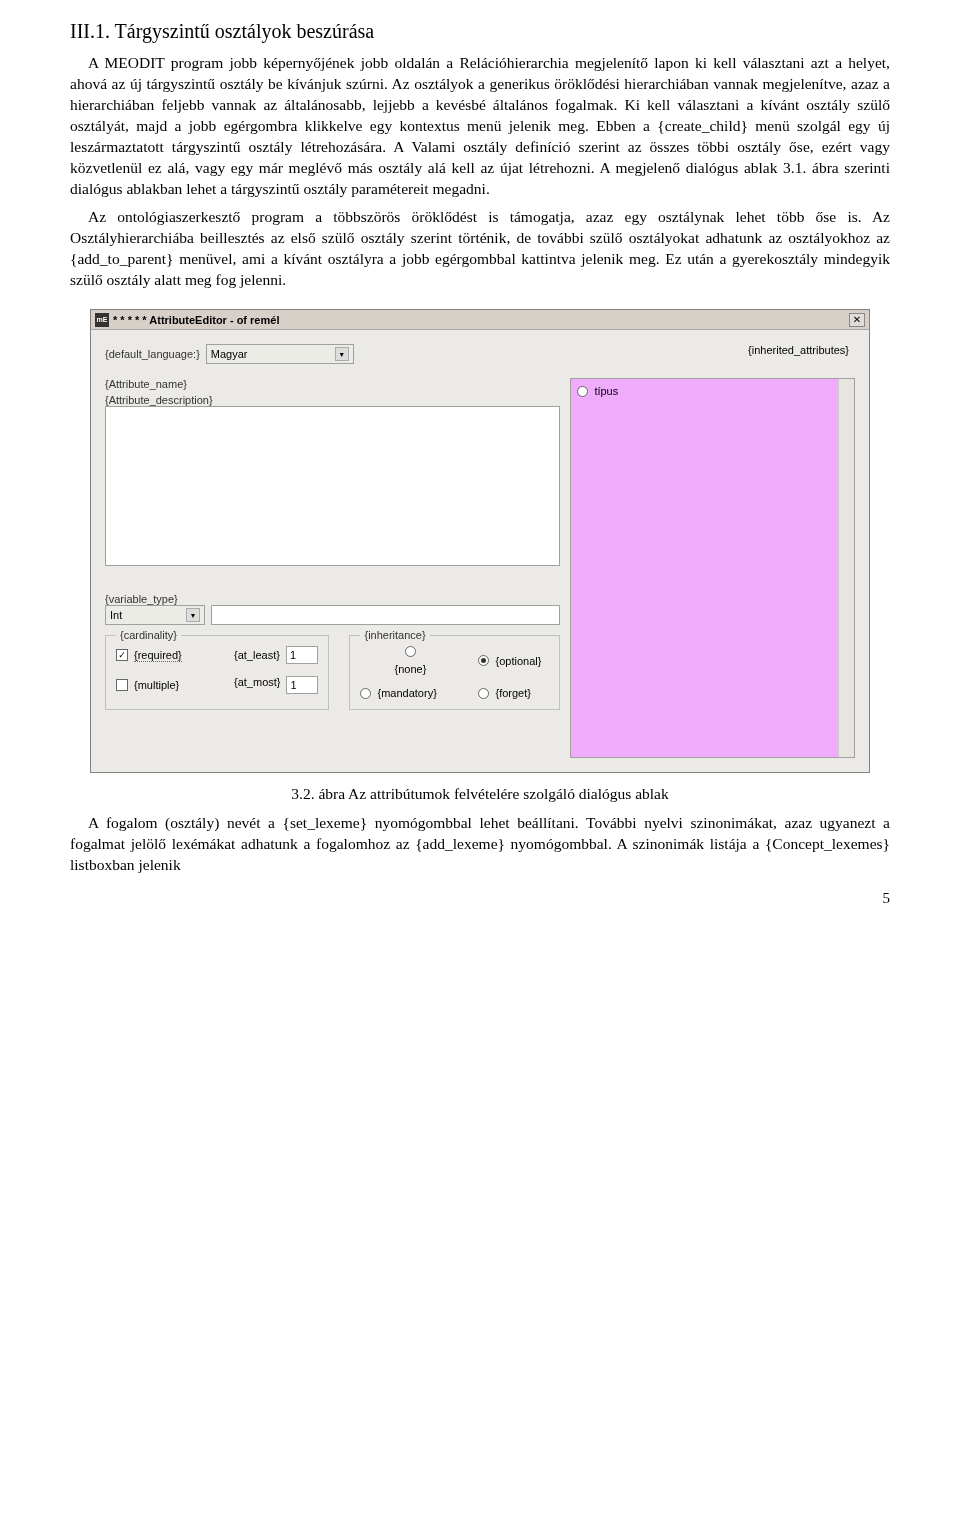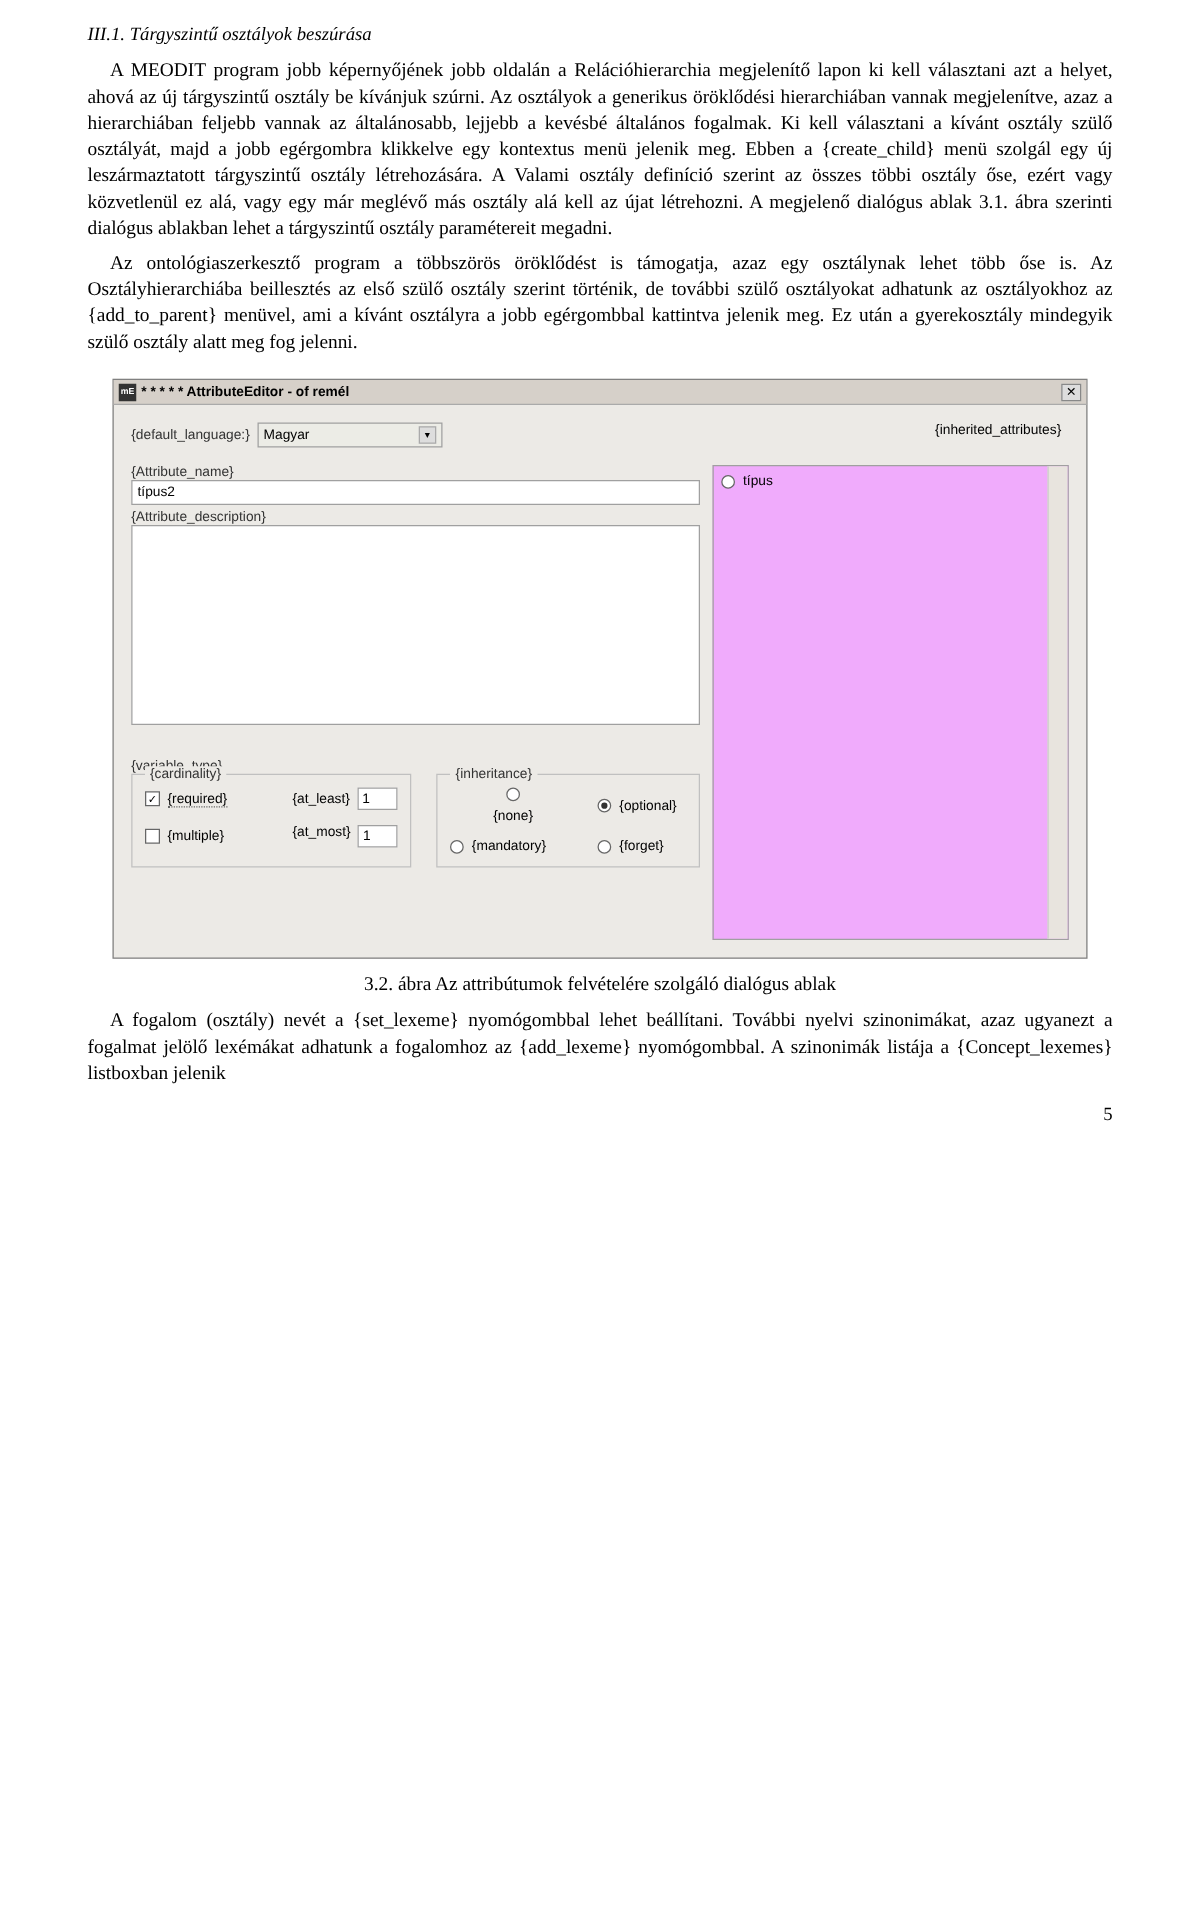--- a/index.html
+++ b/index.html
@@ -10,23 +10,22 @@
     body {
       font-family: "Times New Roman", serif;
       background: #ffffff;
       width: 960px;
       margin: 0 auto;
       padding: 20px 70px 20px 70px;
       font-size: 15.5px;
       color: #000;
     }
     .section-heading {
-      font-size: 15px;
+      font-size: 20px;
       margin-bottom: 10px;
-      font-style: italic;
     }
     .paragraph {
       text-align: justify;
       line-height: 1.35;
       margin-bottom: 8px;
       text-indent: 18px;
     }
     .dialog-window {
       font-family: Tahoma, Arial, sans-serif;
       font-size: 11px;
@@ -318,29 +317,37 @@
           <span>Magyar</span>
           <span class="combo-arrow">
               <span class="chev">▼</span>
             </span>
         </div>
       </div>
 
       <div style="margin-top:8px;">
         <span class="field-label">{Attribute_name}</span>
       </div>
-      <input class="text-input" type="text" value="típus2" style="">
 
       <div style="margin-top:4px;">
         <span class="field-label">{Attribute_description}</span>
       </div>
       <div class="multiline"></div>
 
       <div style="margin-top:17px;">
         <span class="field-label">{variable_type}</span>
+      </div>
+      <div class="var-type-row">
+        <div class="combo-box small-combo">
+          <span>Int</span>
+          <span class="combo-arrow">
+              <span class="chev">▼</span>
+            </span>
+        </div>
+        <div class="long-input"></div>
       </div>
 
       <div class="fieldsets-row">
         <div class="fieldset">
           <span class="fieldset-legend">{cardinality}</span>
           <div class="card-row-inner" style="margin-bottom:12px;">
             <div style="display:flex;align-items:center;gap:6px;width:100px;">
               <span class="checkbox">✓</span>
               <span class="cb-label dotted-underline">{required}</span>
             </div>

